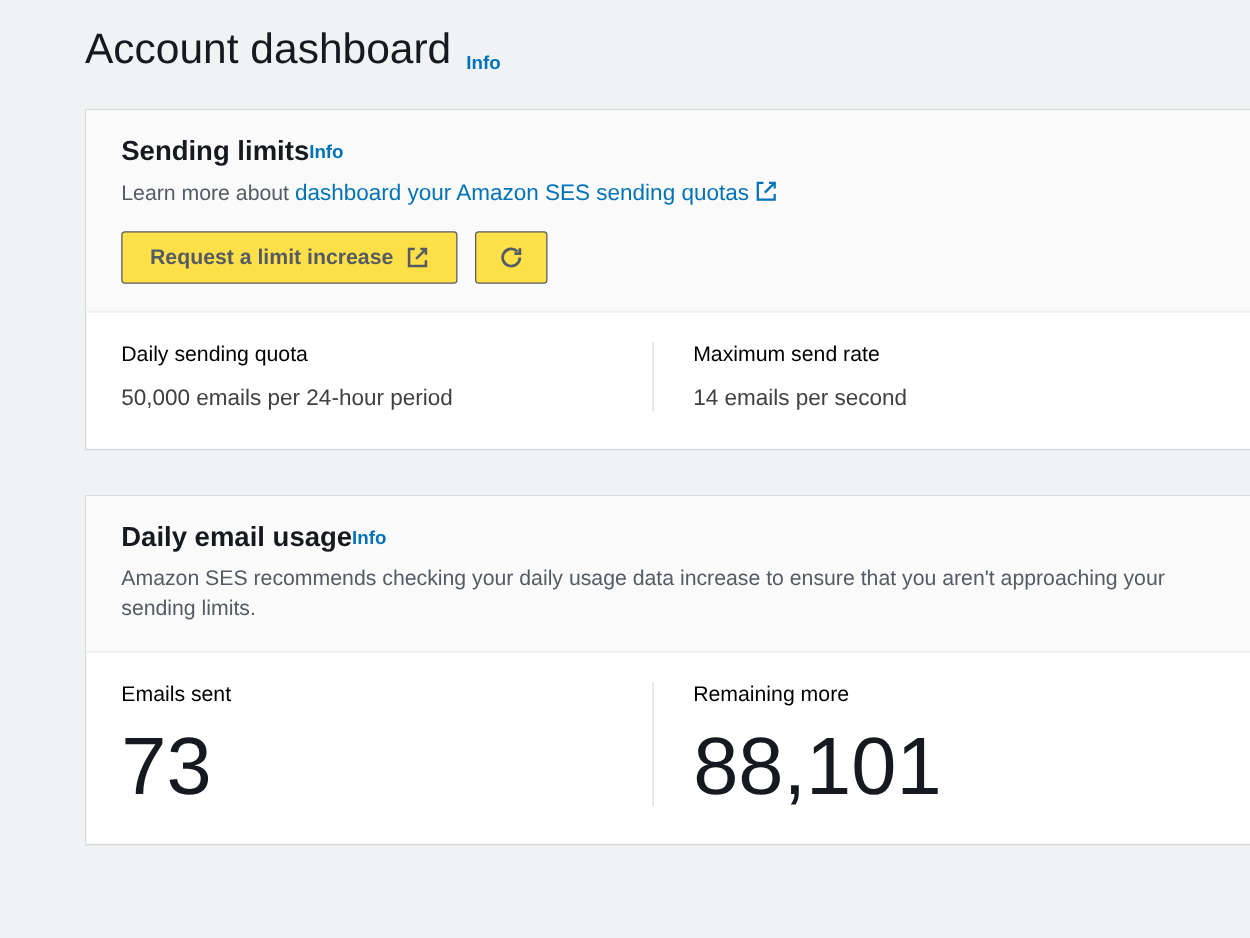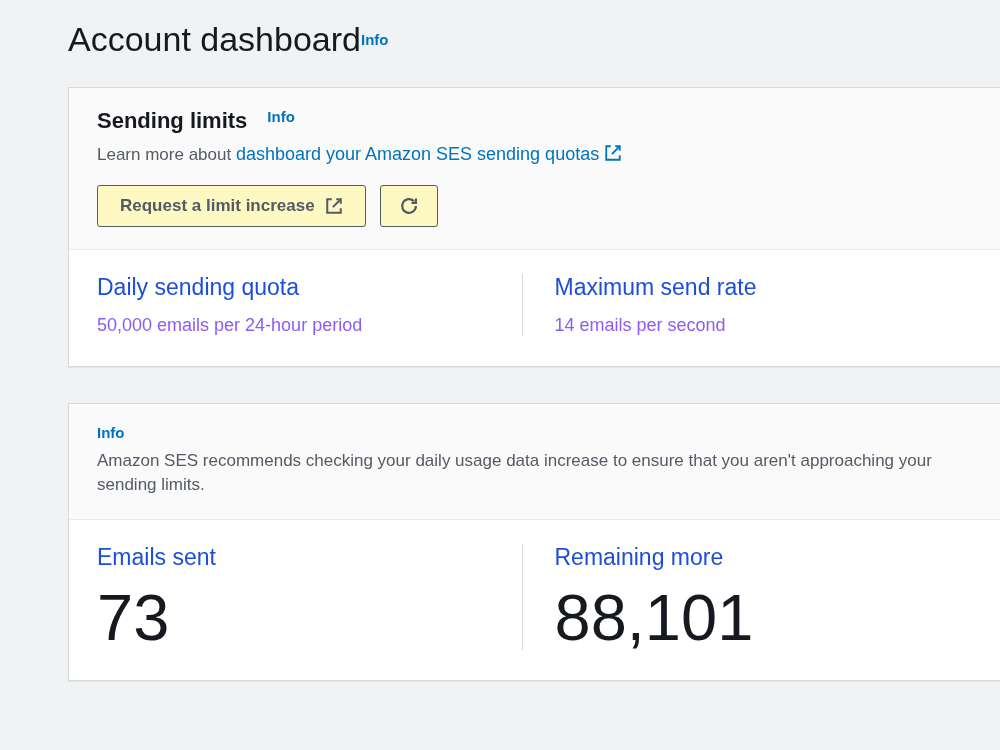--- a/index.html
+++ b/index.html
@@ -9,21 +9,22 @@
     color: #16191f;
     width: 1000px;
     height: 750px;
     overflow: hidden;
   }
   .page {
     padding: 20px 0 0 68px;
   }
   .page-header {
     display: flex;
-    align-items: center;
+    align-items: flex-end;
+    gap: 12px;
     margin-bottom: 28px;
   }
   .page-title {
     font-size: 34px;
     font-weight: 400;
     color: #16191f;
   }
   .info-link {
     color: #0073bb;
     font-size: 15px;
@@ -44,22 +45,22 @@
     width: 940px;
     box-shadow: 0 1px 1px rgba(0,0,0,0.05);
   }
   .card-header {
     background: #fafafa;
     padding: 20px 24px 22px 28px;
     border-bottom: 1px solid #eaeded;
   }
   .card-title-row {
     display: flex;
-    align-items: flex-start;
-    gap: 20px;
+    align-items: center;
+    gap: 0;
     margin-bottom: 8px;
   }
   .card-title {
     font-size: 22px;
     font-weight: 700;
     color: #16191f;
   }
   .card-desc {
     font-size: 17px;
     color: #545b64;
@@ -70,21 +71,21 @@
     font-size: 18px;
     text-decoration: none;
     cursor: pointer;
   }
   .btn-row {
     display: flex;
     gap: 14px;
     margin-top: 18px;
   }
   .btn {
-    background: #fef9c3;
+    background: #fde047;
     border: 1px solid #545b64;
     border-radius: 3px;
     padding: 10px 22px;
     font-size: 17px;
     font-weight: 700;
     color: #545b64;
     cursor: pointer;
     display: inline-flex;
     align-items: center;
     gap: 10px;
@@ -98,27 +99,27 @@
   }
   .metric {
     flex: 1;
     position: relative;
   }
   .metric + .metric {
     border-left: 1px solid #d5dbdb;
     padding-left: 32px;
   }
   .metric-label {
-    font-size: 23px;
-    color: #1d4ed8;
+    font-size: 17px;
+    color: #000000;
     margin-bottom: 14px;
   }
   .metric-value {
     font-size: 18px;
-    color: #8b5cf6;
+    color: #404040;
     font-weight: 400;
   }
   .metric-big {
     font-size: 65px;
     color: #16191f;
     font-weight: 400;
     line-height: 1;
   }
   .ext-icon {
     display: inline-block;
@@ -183,20 +184,21 @@
       <div class="metric">
         <div class="metric-label">Maximum send rate</div>
         <div class="metric-value">14 emails per second</div>
       </div>
     </div>
   </div>
 
   <div class="card">
     <div class="card-header">
       <div class="card-title-row">
+        <div class="card-title">Daily email usage</div>
         <a class="info-link-sm">Info</a>
       </div>
       <div class="card-desc">Amazon SES recommends checking your daily usage data increase to ensure that you aren't approaching your sending limits.</div>
     </div>
     <div class="card-body">
       <div class="metric">
         <div class="metric-label">Emails sent</div>
         <div class="metric-big">73</div>
       </div>
       <div class="metric">

